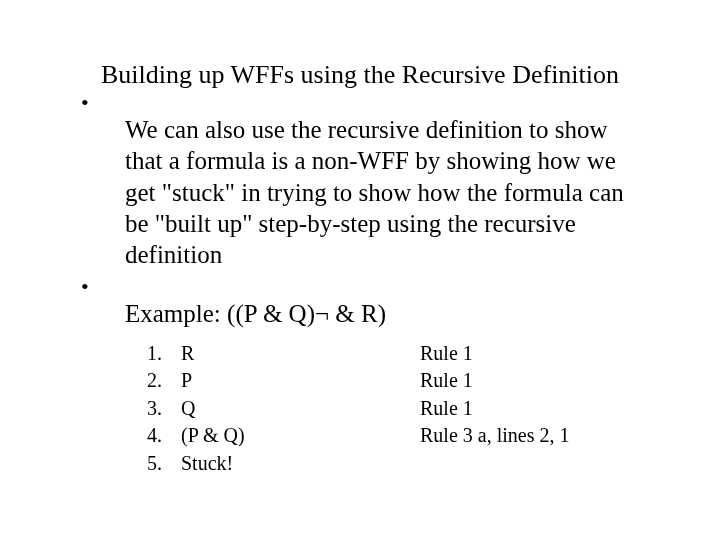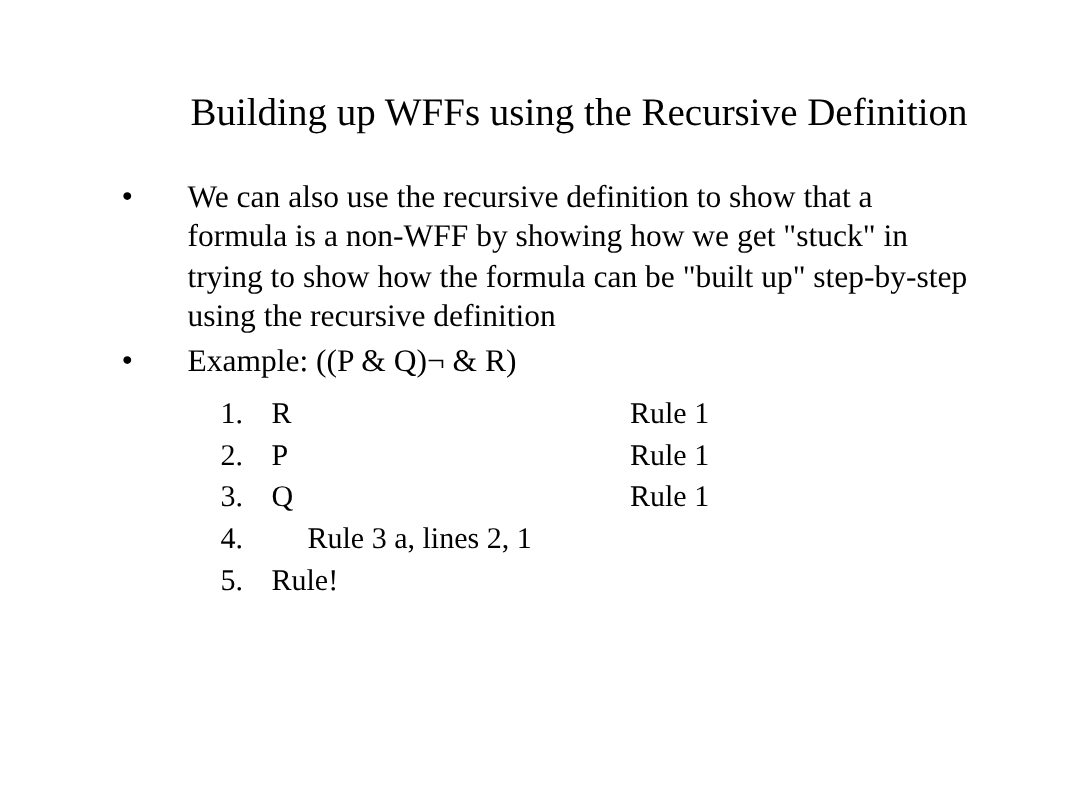--- a/index.html
+++ b/index.html
@@ -10,42 +10,42 @@
     body {
       width: 720px;
       height: 540px;
       font-family: 'Times New Roman', Times, serif;
       color: #000;
       background: #fff;
       padding: 60px 75px 40px 75px;
     }
     .title {
       font-size: 26px;
-      text-align: right;
-      margin-bottom: 28px;
+      text-align: center;
       font-weight: normal;
     }
     .bullet-list {
       list-style: none;
       margin-left: 0;
     }
     .bullet-item {
       display: flex;
       margin-bottom: 4px;
     }
     .bullet-marker {
       width: 50px;
       flex-shrink: 0;
       font-size: 22px;
       padding-left: 6px;
     }
     .bullet-text {
-      font-size: 21px;
+      font-size: 25px;
       line-height: 1.25;
       flex: 1;
+      margin-top: 24px;
     }
     .steps {
       margin-top: 10px;
       margin-left: 72px;
     }
     .step-row {
       display: flex;
       font-size: 20px;
       line-height: 1.38;
     }
@@ -89,20 +89,21 @@
     <span class="step-formula">P</span>
     <span class="step-rule">Rule 1</span>
   </div>
   <div class="step-row">
     <span class="step-num">3.</span>
     <span class="step-formula">Q</span>
     <span class="step-rule">Rule 1</span>
   </div>
   <div class="step-row">
     <span class="step-num">4.</span>
+    <span class="step-formula">(P &amp; Q)</span>
     <span class="step-rule">Rule 3 a, lines 2, 1</span>
   </div>
   <div class="step-row">
     <span class="step-num">5.</span>
-    <span class="step-formula">Rule!</span>
+    <span class="step-formula">Stuck!</span>
     <span class="step-rule"></span>
   </div>
 </div>
 
 </body></html>

